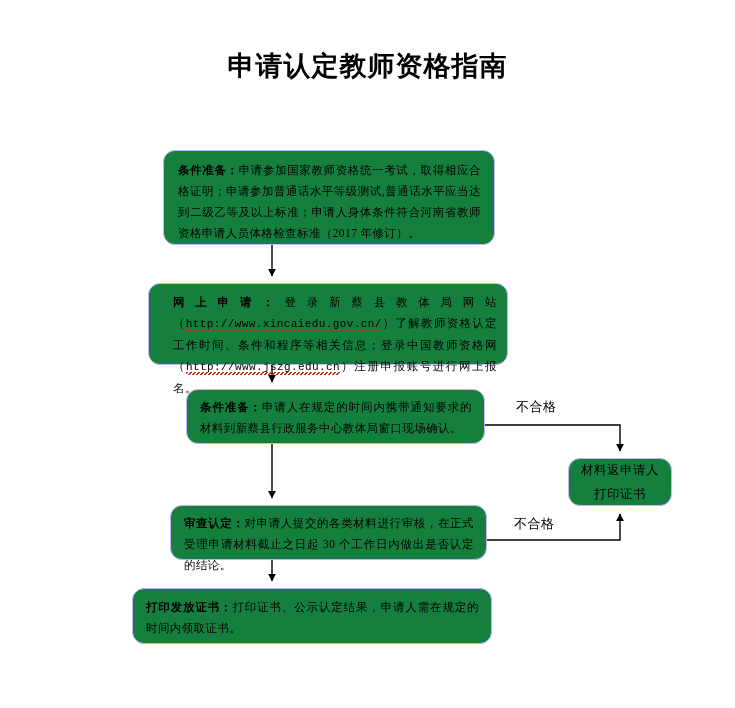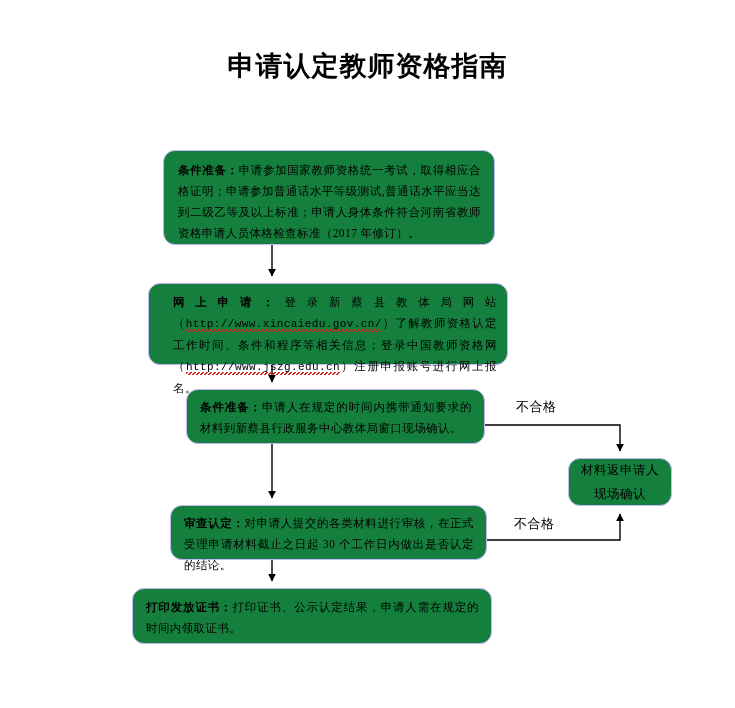--- a/index.html
+++ b/index.html
@@ -151,18 +151,18 @@
 
 <div class="node-box" id="box-5">
   <div class="node-text">
     <b>打印发放证书</b><b>：</b><span>打印证书、公示认定结果，申请人需在规定的时间内领取证书。</span>
   </div>
 </div>
 
 <div class="node-box" id="box-end">
   <div class="end-box-text">
     <div>材料返申请人</div>
-    <div>现场确认</div>
+    <div>打印证书</div>
   </div>
 </div>
 
 <div class="edge-label" id="label-reject-1">不合格</div>
 <div class="edge-label" id="label-reject-2">不合格</div>
 
 </body></html>

